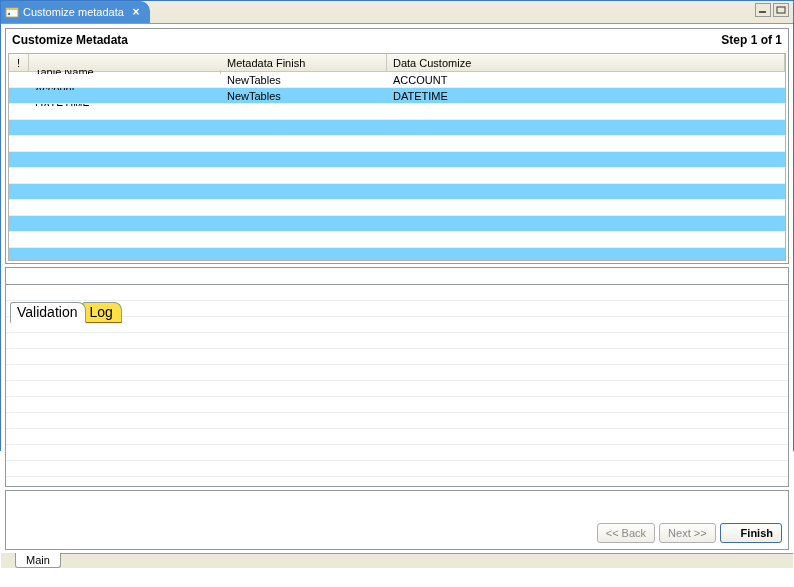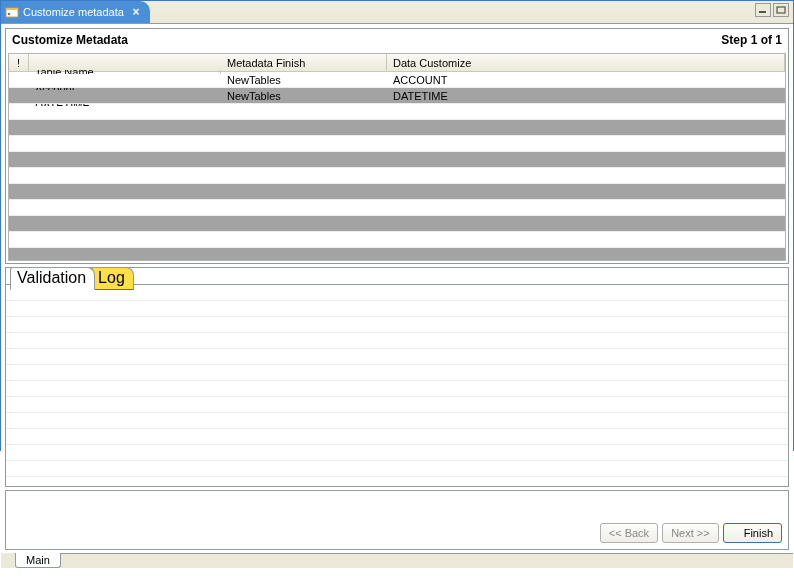--- a/index.html
+++ b/index.html
@@ -14,34 +14,34 @@
   .content { flex:1; border-top:1px solid #919b9c; background:#fff; display:flex; flex-direction:column; padding:4px; gap:3px;}
   .panel1 { border:1px solid #919b9c; background:#fff; display:flex; flex-direction:column; height:236px;}
   .panel1-header { display:flex; justify-content:space-between; padding:4px 6px; font-weight:bold; font-size:12px;}
   .table-wrap { flex:1; border:1px solid #b4b4b4; margin:2px; overflow:hidden;}
   .grid-header { display:flex; height:18px; background:linear-gradient(to bottom,#faf9f4,#ece9d8); border-bottom:1px solid #cac8bb;}
   .grid-header-cell { border-right:1px solid #cac8bb; padding:2px 6px; display:flex; align-items:center; overflow:hidden;}
   .col-exc { width:20px; text-align:center; justify-content:center;}
   .col-name { width:192px;margin-top:16px;}
   .col-src { width:166px;}
   .col-loc { flex:1;}
-  .grid-body { background:#a3a3a3; }
+  .grid-body { background:#7dd3fc; }
   .grid-row { display:flex; height:16px; border-bottom:1px solid #ededed;}
   .grid-row:nth-child(odd){ background:#fff;}
   .grid-cell { padding:1px 6px; display:flex; align-items:center; overflow:hidden;}
   .panel2 { border:1px solid #919b9c; background:#fff; height:220px; position:relative;}
   .tabs { position:absolute; top:-1px; left:4px; display:flex;}
-  .tab { border:1px solid #919b9c; border-bottom:1px solid #fff; background:#fff; padding:1px 8px 2px 6px; font-size:16px; border-top-left-radius:3px; border-top-right-radius:8px; cursor:pointer; position:relative; z-index:2;}
+  .tab { border:1px solid #919b9c; border-bottom:1px solid #fff; background:#fff; padding:1px 8px 2px 6px; font-size:14px; border-top-left-radius:3px; border-top-right-radius:8px; cursor:pointer; position:relative; z-index:2;margin-top:35px;}
   .tab.inactive { background:#fde047; border-bottom:1px solid #a16207; z-index:1; margin-left:-4px;}
   .panel2-inner { position:absolute; top:16px; left:0; right:0; bottom:0; border-top:1px solid #919b9c; background:#fff; overflow:auto;}
   .lines-bg { height:100%; background:repeating-linear-gradient(to bottom,#fff 0,#fff 15px,#ededed 15px,#ededed 16px);}
   .panel3 { border:1px solid #919b9c; background:#fff; flex:1; min-height:60px; position:relative;}
   .button-row { position:absolute; right:6px; bottom:6px; display:flex; gap:4px;}
   .btn { border:1px solid #b0b0b0; background:linear-gradient(to bottom,#fdfdfb,#efeee6); padding:3px 8px; font-size:11px; border-radius:3px; cursor:pointer; color:#888;}
-  .btn.active { border:1.5px solid #3a6ea5; color:#000; font-weight:normal;padding-left:20px;}
+  .btn.active { border:1.5px solid #3a6ea5; color:#000; font-weight:bold;padding-left:20px;}
   .bottom-tabstrip { height:18px; display:flex; align-items:flex-end; background:#ece9d8; margin-top:-1px;}
   .bottom-tab { border:1px solid #919b9c; border-top:none; background:#fff; padding:1px 10px; font-size:11px; border-bottom-left-radius:3px; border-bottom-right-radius:3px; cursor:pointer; margin-left:14px;}
   .bottom-strip-line { flex:1; border-top:1px solid #919b9c; height:1px; align-self:flex-start; margin-top:0;}
 </style>
 </head>
 <body>
 
 <div class="window">
   <div class="titlebar">
     <div class="titlebar-tab">

